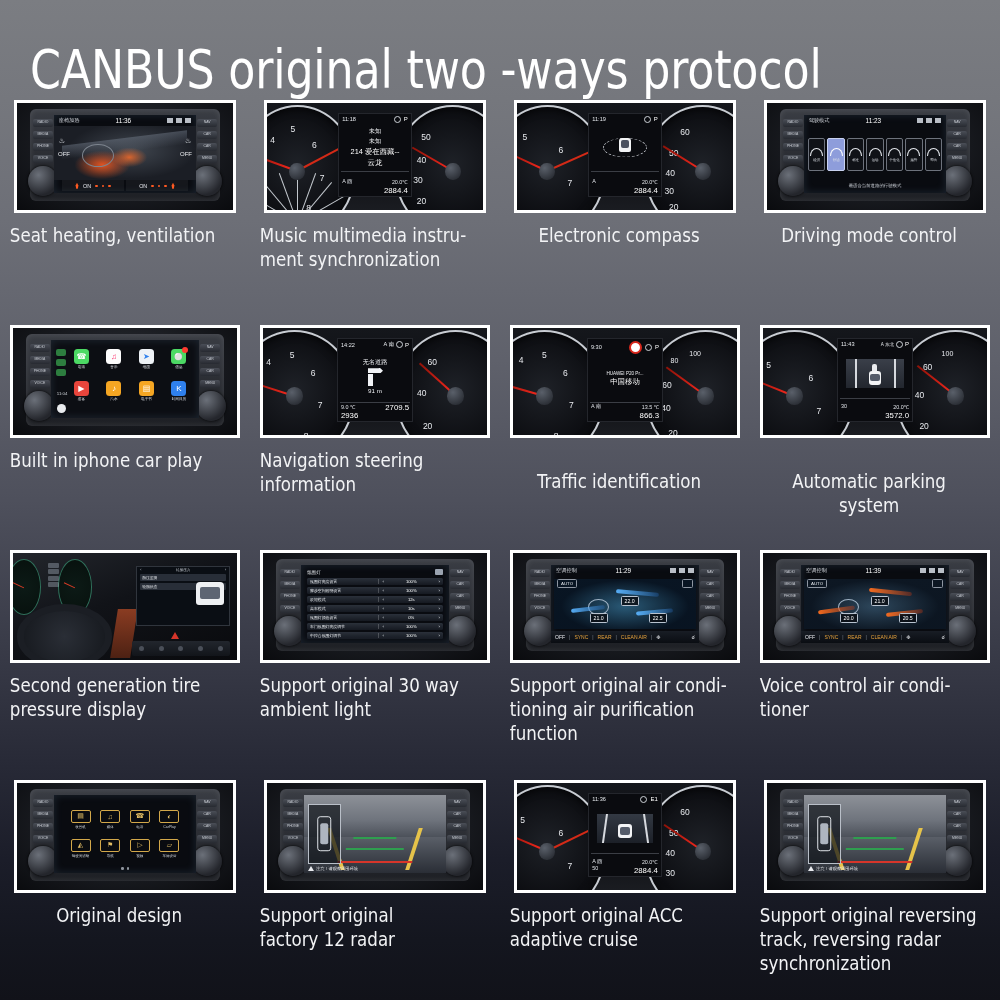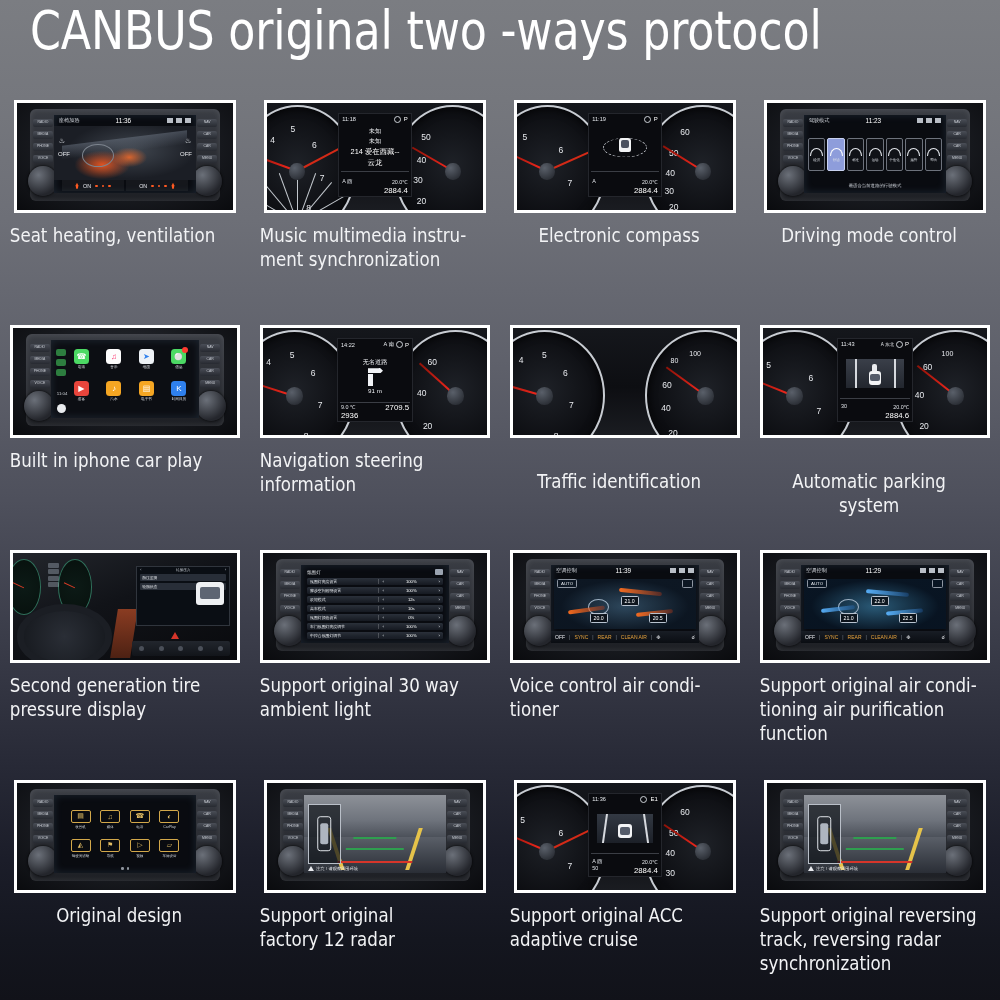--- a/index.html
+++ b/index.html
@@ -19,21 +19,21 @@
         #111219 100%);
     color: #ffffff;
   }
 
   #page { position: relative; width: 1000px; height: 1000px; }
 
   
   .title-bar {
     height: 100px;
     display: flex;
-    align-items: flex-start;
+    align-items: flex-end;
     padding-left: 30px;
   }
   .title {
     font-family: "DejaVu Sans Condensed", "Liberation Sans Narrow", "Liberation Sans", sans-serif;
     font-size: 53px;
     font-weight: 400;
     letter-spacing: -0.2px;
     color: #ffffff;
     white-space: nowrap;
     transform: scaleX(0.93);
@@ -762,20 +762,42 @@
           </div>
           <div class="gauge r">
             <div class="g-num" style="left:36%;top:14%;font-size:7px">100</div>
             <div class="g-num" style="left:20%;top:20%;font-size:7px">80</div>
             <div class="g-num" style="left:13%;top:38%">60</div>
             <div class="g-num" style="left:12%;top:56%">40</div>
             <div class="g-num" style="left:18%;top:76%">20</div>
             <div class="g-needle" style="transform:rotate(216deg)"></div>
             <div class="g-hub"></div>
           </div>
+          <div class="mfd">
+            <div class="mfd-top">
+              <span>9:30</span>
+              <span style="display:flex;gap:3px;align-items:center">
+                <span class="sl-sign"></span>
+                <span class="ring-ico"></span>
+                <span class="p-badge">P</span>
+              </span>
+            </div>
+            <div class="mfd-body">
+              <div class="cn" style="font-size:4.6px">HUAWEI P20 Pr...</div>
+              <div class="cn big">中国移动</div>
+            </div>
+            <div class="mfd-sep"></div>
+            <div class="mfd-bot">
+              <span>A 南</span>
+              <span style="text-align:right">
+                <div>13.5 ℃</div>
+                <div class="big">866.3</div>
+              </span>
+            </div>
+          </div>
         </div>
       </div>
       <div class="caption cap-center cap-pad-top">Traffic identification</div>
     </div>
 
     <div class="cell row2">
       <div class="thumb">
         <div class="scene clu">
           <div class="gauge l">
             <div class="g-num" style="left:26%;top:22%">5</div>
@@ -808,21 +830,21 @@
                 <div class="line" style="left:82%"></div>
                 <div class="ped"></div>
                 <div class="car"></div>
               </div>
             </div>
             <div class="mfd-sep"></div>
             <div class="mfd-bot">
               <span>30</span>
               <span style="text-align:right">
                 <div>20.0℃</div>
-                <div class="big">2884.6</div>
+                <div class="big">3572.0</div>
               </span>
             </div>
           </div>
         </div>
       </div>
       <div class="caption cap-center cap-pad-top">Automatic parking system</div>
     </div>
 
     <div class="cell row3">
       <div class="thumb">
@@ -948,20 +970,81 @@
                   <span class="al-val">100%</span>
                   <span class="arw">›</span>
                 </span>
               </div>
             </div>
           </div>
         </div>
       </div>
       <div class="caption">Support original 30 way
 ambient light</div>
+    </div>
+
+    <div class="cell row3">
+      <div class="thumb">
+        <div class="scene hu">
+          <div class="hu-bezel"></div>
+          <div class="hu-btncol left">
+            <div class="hu-btn">RADIO</div>
+            <div class="hu-btn">MEDIA</div>
+            <div class="hu-btn">PHONE</div>
+            <div class="hu-btn">VOICE</div>
+          </div>
+          <div class="hu-btncol right">
+            <div class="hu-btn">NAV</div>
+            <div class="hu-btn">CAR</div>
+            <div class="hu-btn">CAR</div>
+            <div class="hu-btn">MENU</div>
+          </div>
+          <div class="hu-knob left"></div>
+          <div class="hu-knob right"></div>
+          <div class="hu-screen">
+            <div class="statbar">
+              <span>空调控制</span>
+              <span class="mid">11:29</span>
+              <span class="ico">
+                <i></i>
+                <i></i>
+                <i></i>
+              </span>
+            </div>
+            <div class="hv">
+              <div class="hv-cabin purify">
+                <div class="hv-wheel"></div>
+                <div class="hv-flow blue" style="left:12%;top:56%;width:24%;transform:rotate(-7deg)"></div>
+                <div class="hv-flow blue" style="left:44%;top:24%;width:30%;transform:rotate(5deg)"></div>
+                <div class="hv-flow blue" style="left:58%;top:62%;width:26%;transform:rotate(-5deg)"></div>
+              </div>
+              <div class="hv-auto">AUTO</div>
+              <div class="hv-sq"></div>
+              <div class="hv-temp" style="left:26%;top:62%">21.0</div>
+              <div class="hv-temp" style="left:47%;top:40%">22.0</div>
+              <div class="hv-temp" style="left:66%;top:62%">22.5</div>
+              <div class="hv-bar">
+                <b>OFF</b>
+                <span class="hv-sep">|</span>
+                <b class="amber">SYNC</b>
+                <span class="hv-sep">|</span>
+                <b class="amber">REAR</b>
+                <span class="hv-sep">|</span>
+                <b class="amber">CLEAN AIR</b>
+                <span class="hv-sep">|</span>
+                <span>❉</span>
+                <span style="margin-left:auto">☌</span>
+              </div>
+            </div>
+          </div>
+        </div>
+      </div>
+      <div class="caption">Support original air condi-
+tioning air purification
+function</div>
     </div>
 
     <div class="cell row3">
       <div class="thumb">
         <div class="scene hu">
           <div class="hu-bezel"></div>
           <div class="hu-btncol left">
             <div class="hu-btn">RADIO</div>
             <div class="hu-btn">MEDIA</div>
             <div class="hu-btn">PHONE</div>
@@ -1010,81 +1093,20 @@
                 <span style="margin-left:auto">☌</span>
               </div>
             </div>
           </div>
         </div>
       </div>
       <div class="caption">Voice control air condi-
 tioner</div>
     </div>
 
-    <div class="cell row3">
-      <div class="thumb">
-        <div class="scene hu">
-          <div class="hu-bezel"></div>
-          <div class="hu-btncol left">
-            <div class="hu-btn">RADIO</div>
-            <div class="hu-btn">MEDIA</div>
-            <div class="hu-btn">PHONE</div>
-            <div class="hu-btn">VOICE</div>
-          </div>
-          <div class="hu-btncol right">
-            <div class="hu-btn">NAV</div>
-            <div class="hu-btn">CAR</div>
-            <div class="hu-btn">CAR</div>
-            <div class="hu-btn">MENU</div>
-          </div>
-          <div class="hu-knob left"></div>
-          <div class="hu-knob right"></div>
-          <div class="hu-screen">
-            <div class="statbar">
-              <span>空调控制</span>
-              <span class="mid">11:29</span>
-              <span class="ico">
-                <i></i>
-                <i></i>
-                <i></i>
-              </span>
-            </div>
-            <div class="hv">
-              <div class="hv-cabin purify">
-                <div class="hv-wheel"></div>
-                <div class="hv-flow blue" style="left:12%;top:56%;width:24%;transform:rotate(-7deg)"></div>
-                <div class="hv-flow blue" style="left:44%;top:24%;width:30%;transform:rotate(5deg)"></div>
-                <div class="hv-flow blue" style="left:58%;top:62%;width:26%;transform:rotate(-5deg)"></div>
-              </div>
-              <div class="hv-auto">AUTO</div>
-              <div class="hv-sq"></div>
-              <div class="hv-temp" style="left:26%;top:62%">21.0</div>
-              <div class="hv-temp" style="left:47%;top:40%">22.0</div>
-              <div class="hv-temp" style="left:66%;top:62%">22.5</div>
-              <div class="hv-bar">
-                <b>OFF</b>
-                <span class="hv-sep">|</span>
-                <b class="amber">SYNC</b>
-                <span class="hv-sep">|</span>
-                <b class="amber">REAR</b>
-                <span class="hv-sep">|</span>
-                <b class="amber">CLEAN AIR</b>
-                <span class="hv-sep">|</span>
-                <span>❉</span>
-                <span style="margin-left:auto">☌</span>
-              </div>
-            </div>
-          </div>
-        </div>
-      </div>
-      <div class="caption">Support original air condi-
-tioning air purification
-function</div>
-    </div>
-
     <div class="cell row4">
       <div class="thumb">
         <div class="scene hu">
           <div class="hu-bezel"></div>
           <div class="hu-btncol left">
             <div class="hu-btn">RADIO</div>
             <div class="hu-btn">MEDIA</div>
             <div class="hu-btn">PHONE</div>
             <div class="hu-btn">VOICE</div>
           </div>

